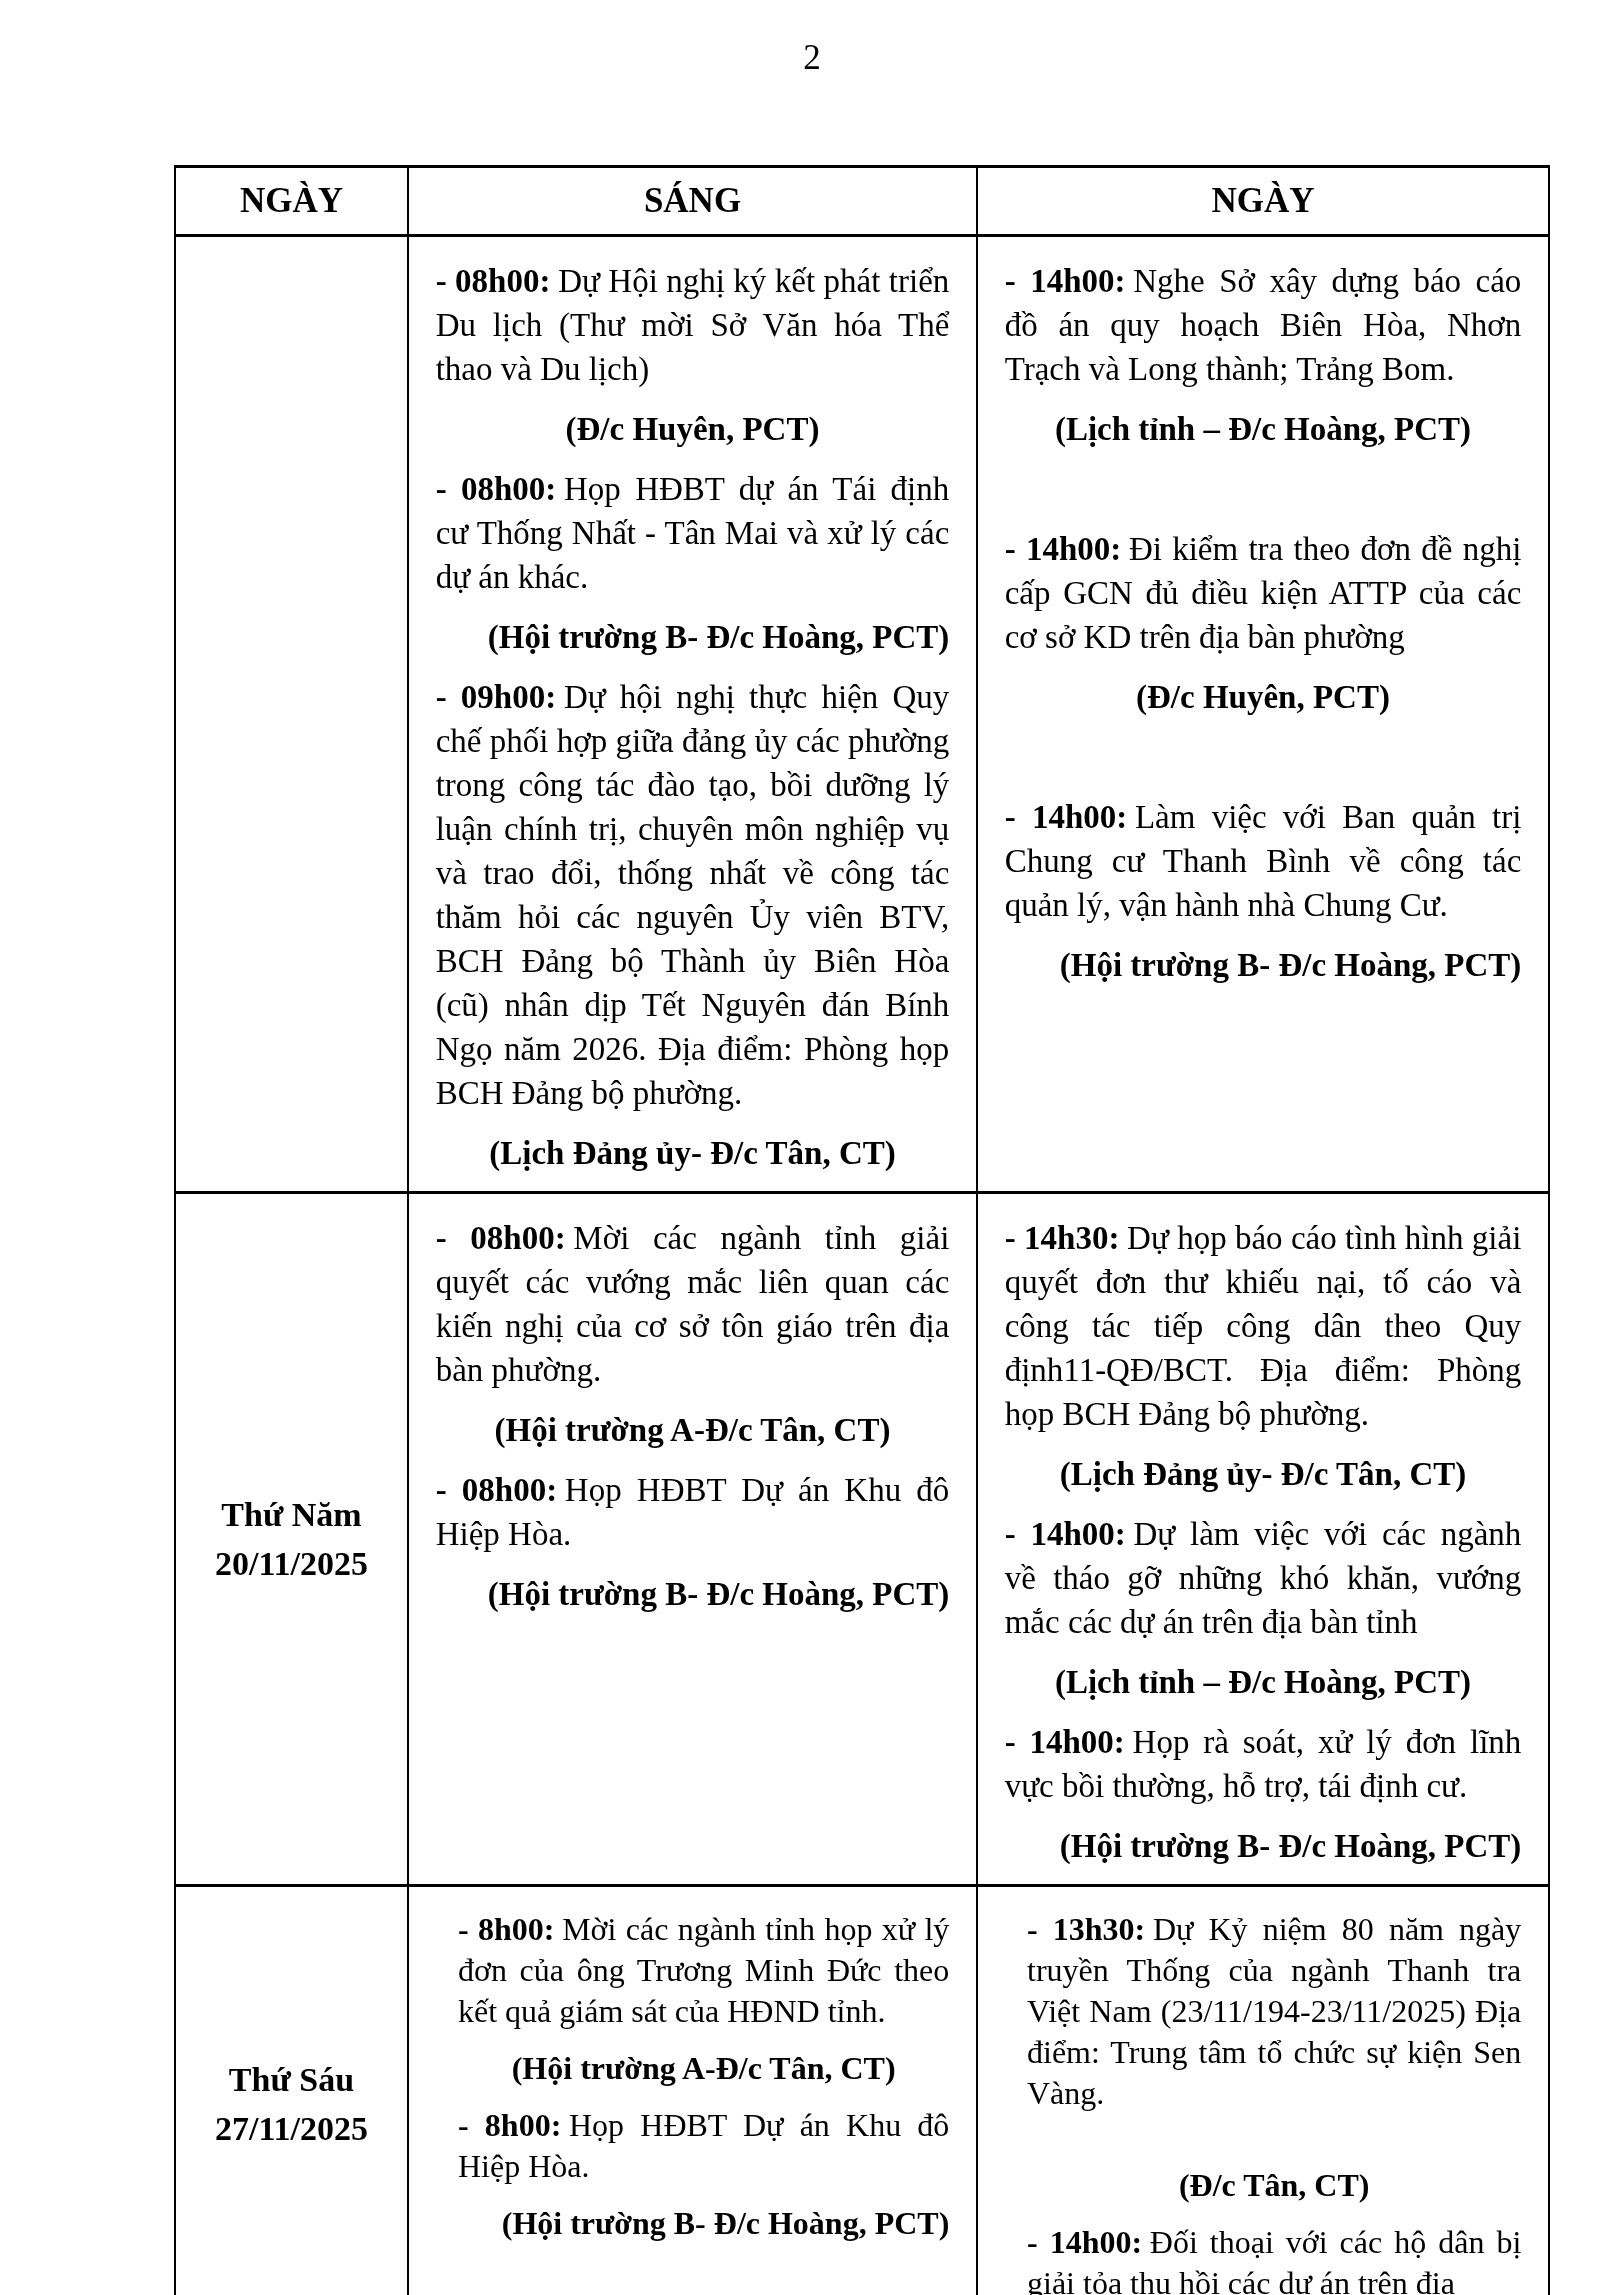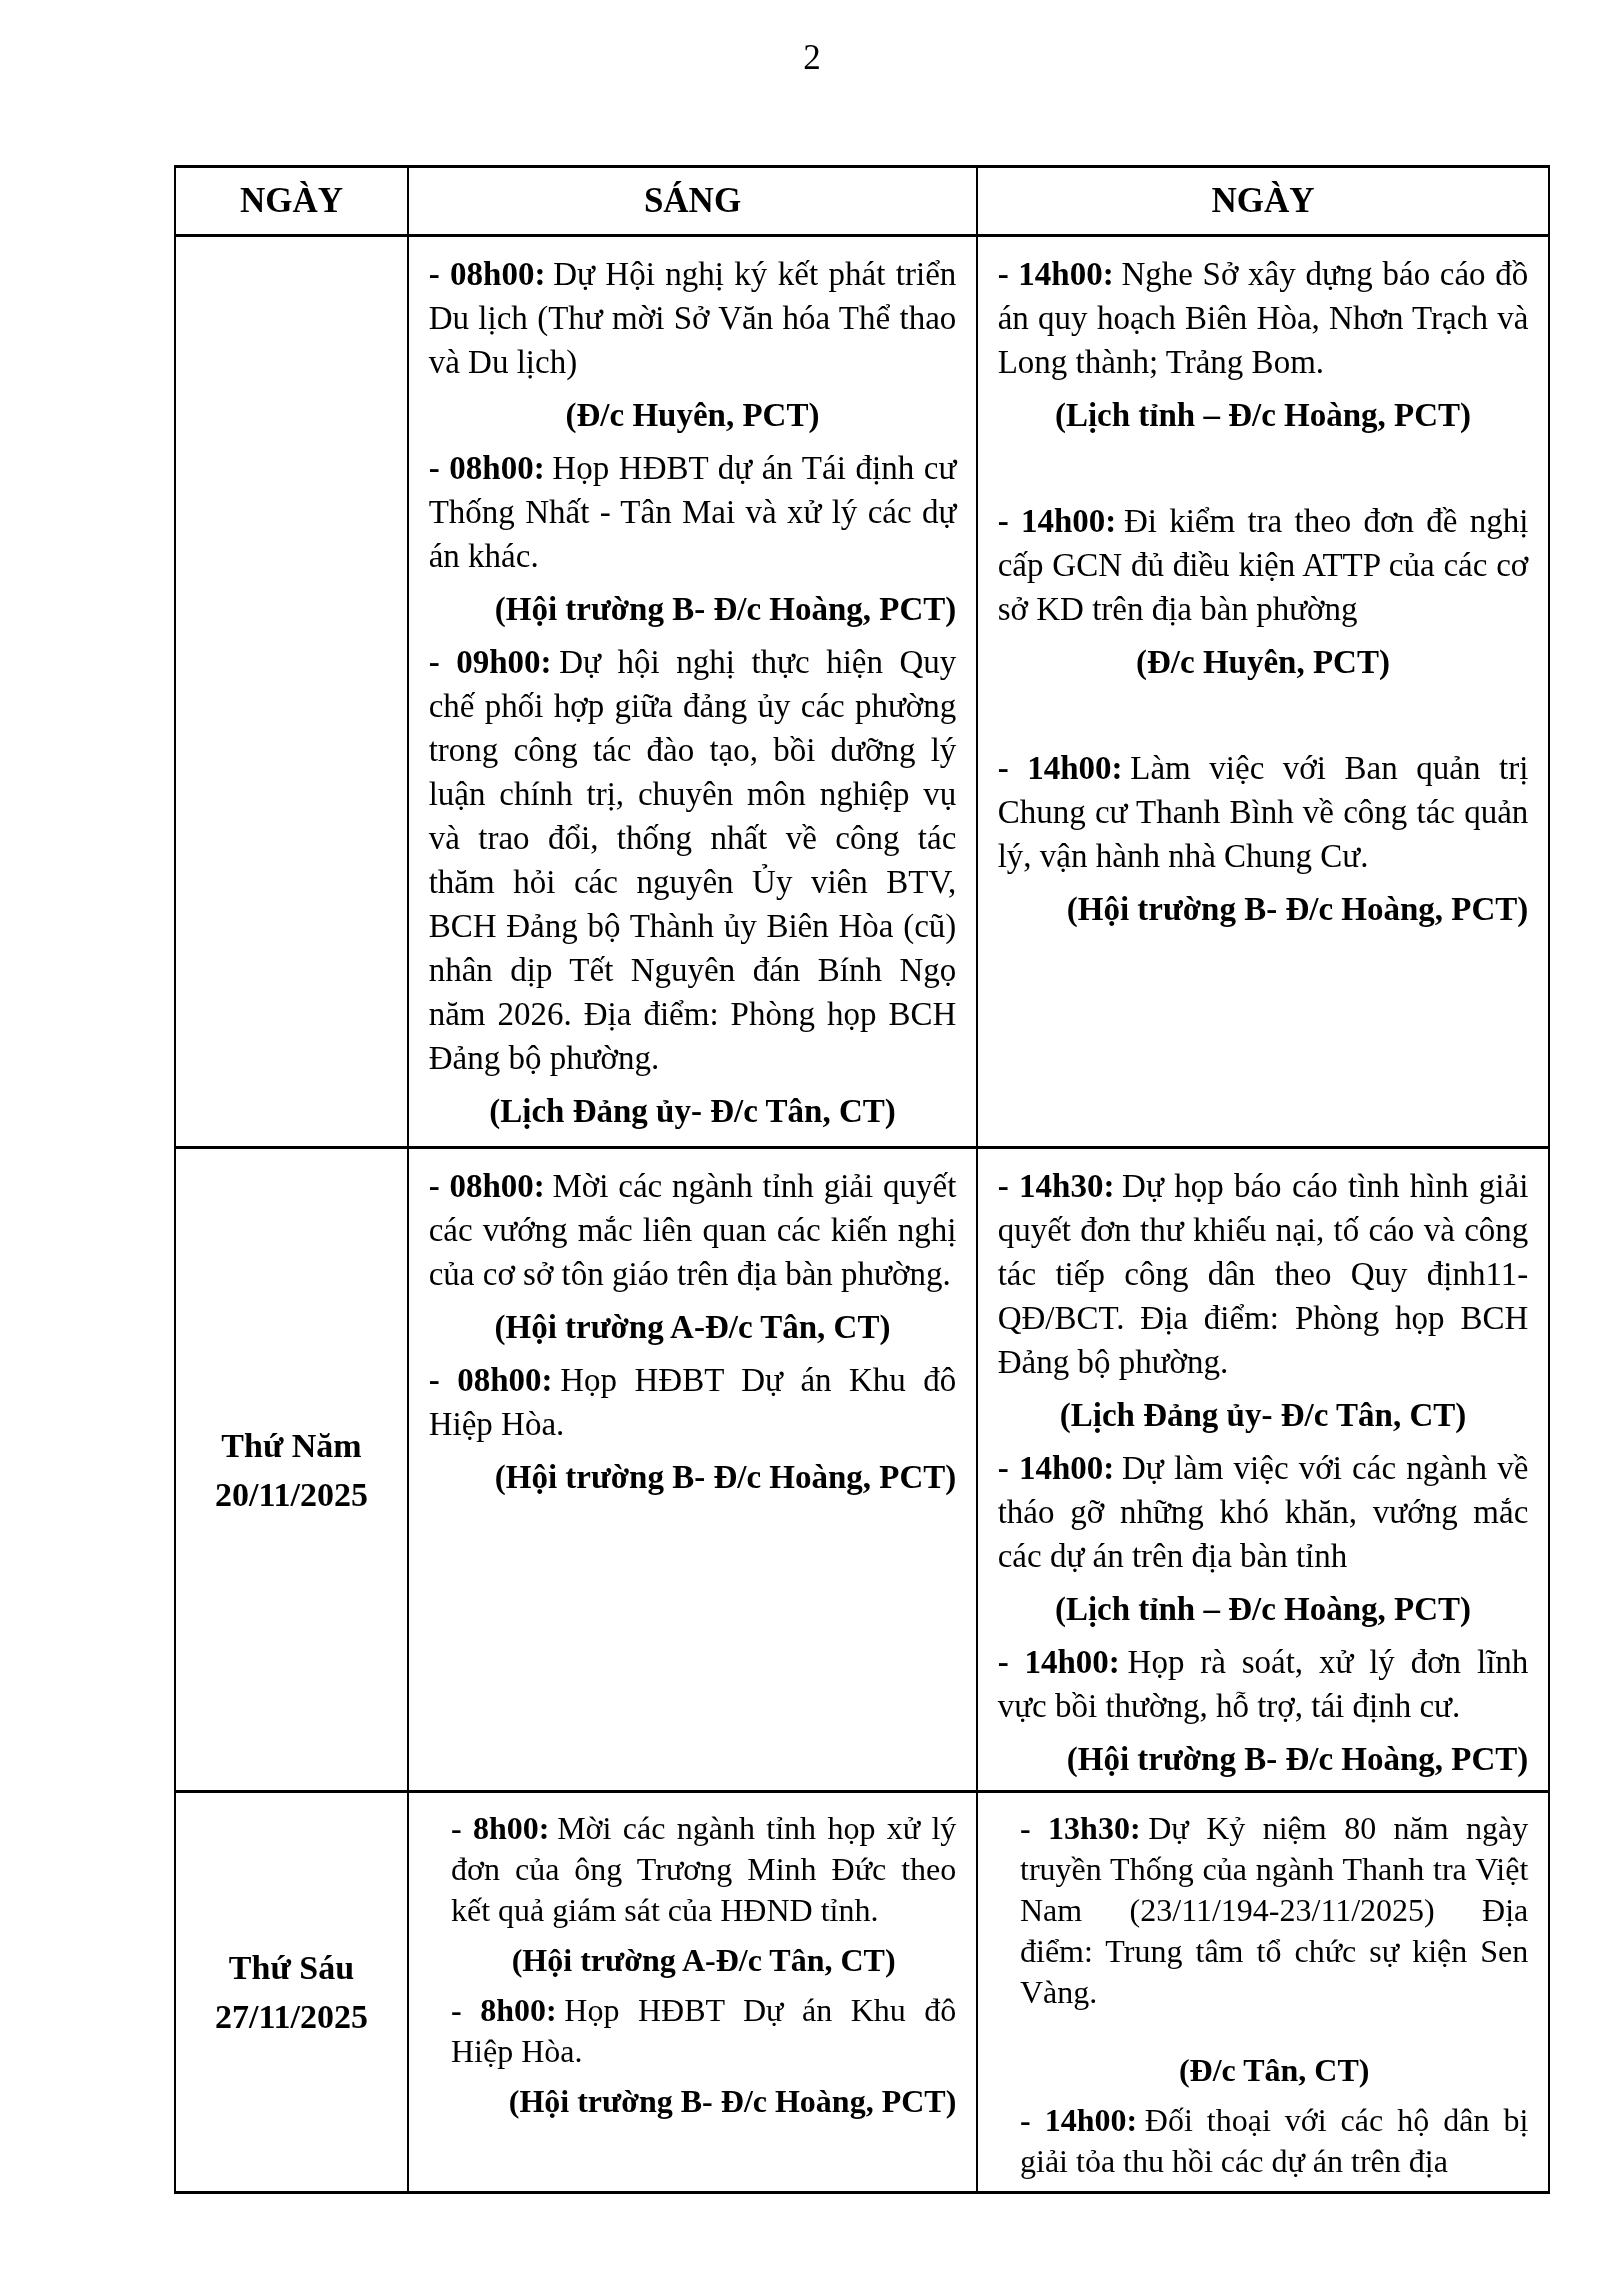--- a/index.html
+++ b/index.html
@@ -38,21 +38,21 @@
   tr.r1 td { height:591px;  }
   tr.r2 td { height:369px;  }
   td.cell  { font-size:33px; }
   tr.r0 td.cell, tr.r1 td.cell { line-height:44px; }
   tr.r2 td.cell { line-height:41px; font-size:32px;padding-left:33px; }
   td.day {
     vertical-align:middle; text-align:center;
     font-weight:bold; font-size:34px; line-height:49px;
     padding:0;
   }
-  p { margin:9px; padding:0; }
+  p { margin:16px; padding:0; }
   p.para   { text-align:justify; }
   p.para b { font-weight:bold; margin-right:7.7px; }
   p.center { text-align:center; font-weight:bold; white-space:nowrap; }
   p.left   { text-align:right;   font-weight:bold; white-space:nowrap; }
   p.spacer { height:44px; }
   tr.r2 p.spacer { height:19px; }
 </style>
 </head>
 <body>
 

